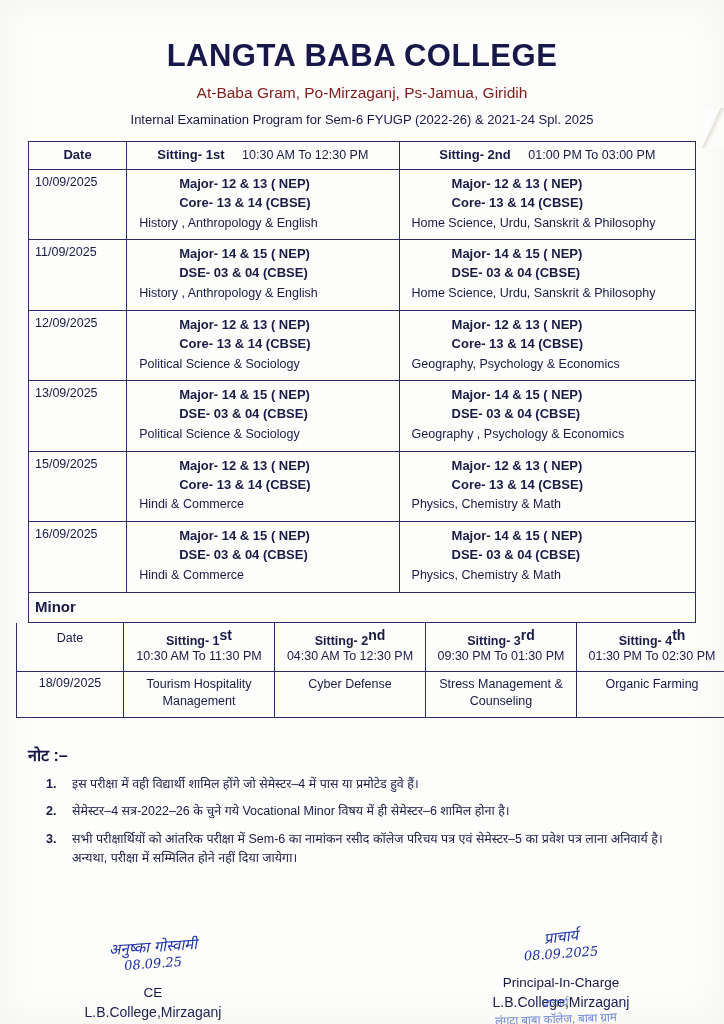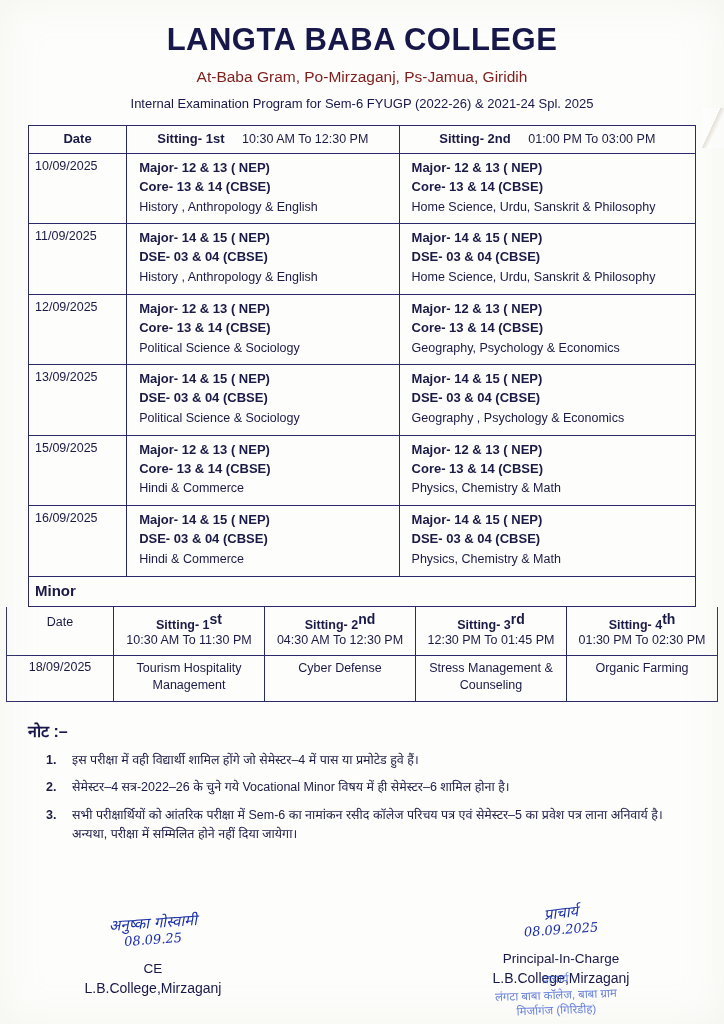--- a/index.html
+++ b/index.html
@@ -13,21 +13,21 @@
     font-family: "Liberation Sans", sans-serif;
     color: #1a1a46;
     position: relative;
     overflow: hidden;
   }
   .page {
     position: relative;
     width: 724px;
     height: 1024px;
     background: #fdfdfb;
-    padding: 0;
+    padding: 16px;
     box-sizing: border-box;
   }
   
   .page::after {
     content: "";
     position: absolute;
     inset: 0;
     pointer-events: none;
     box-shadow: inset 0 0 40px rgba(200,200,190,0.18);
   }
@@ -89,20 +89,21 @@
     text-align: left;
     font-size: 12.5px;
     padding-top: 8px;
     vertical-align: top;
   }
   .sit-line1, .sit-line2 {
     font-weight: bold;
     font-size: 13px;
     line-height: 1.45;
     padding-left: 6px;
+    margin-left: 40px;
   }
   .sit-subs {
     font-size: 12.5px;
     line-height: 1.5;
     padding-left: 6px;
     padding-top: 1px;
   }
 
   .minor-title td {
     text-align: left;
@@ -142,21 +143,21 @@
     font-size: 12.5px;
   }
   .minor-subject {
     font-size: 12.5px;
     line-height: 1.4;
     padding-top: 7px;
   }
 
   .notes {
     width: 668px;
-    margin: 18px auto 0 auto;
+    margin: 26px auto 0 auto;
   }
   .notes-head {
     font-size: 16px;
     font-weight: bold;
     color: #17174a;
   }
   .note-item {
     display: flex;
     margin-top: 9px;
     font-size: 12.5px;
@@ -372,21 +373,21 @@
           <td class="mcol">
             <div class="minor-sit-label"><span>Sitting- 1</span><sup>st</sup></div>
             <div class="minor-time">10:30 AM To 11:30 PM</div>
           </td>
           <td class="mcol">
             <div class="minor-sit-label"><span>Sitting- 2</span><sup>nd</sup></div>
             <div class="minor-time">04:30 AM To 12:30 PM</div>
           </td>
           <td class="mcol">
             <div class="minor-sit-label"><span>Sitting- 3</span><sup>rd</sup></div>
-            <div class="minor-time">12:30 PM To 01:45 PM</div>
+            <div class="minor-time">09:30 PM To 01:30 PM</div>
           </td>
           <td class="mcol">
             <div class="minor-sit-label"><span>Sitting- 4</span><sup>th</sup></div>
             <div class="minor-time">01:30 PM To 02:30 PM</div>
           </td>
         </tr>
         <tr>
           <td class="mdate minor-body-date">18/09/2025</td>
           <td class="mcol minor-subject">Tourism  Hospitality Management</td>
           <td class="mcol minor-subject">Cyber Defense</td>

